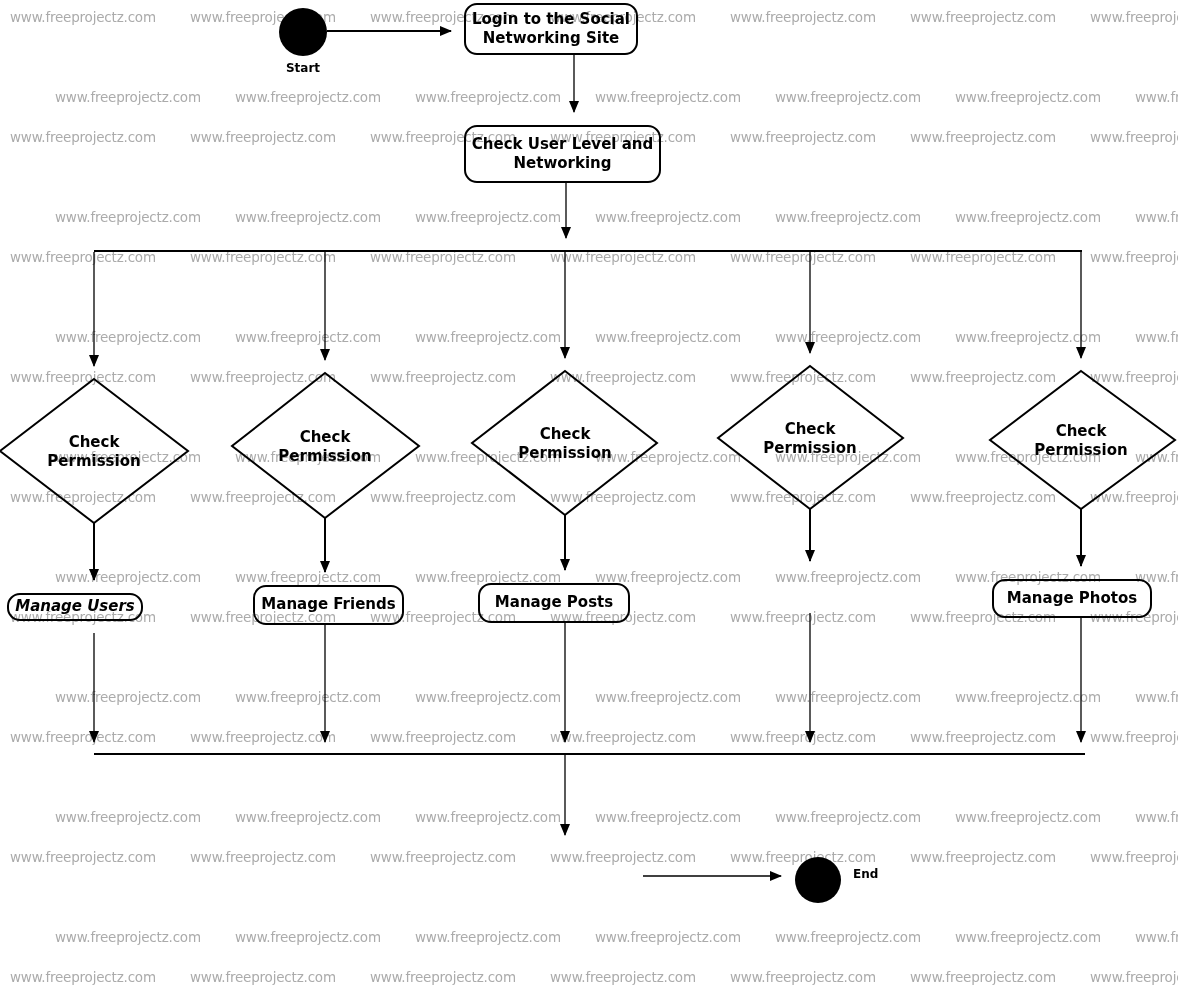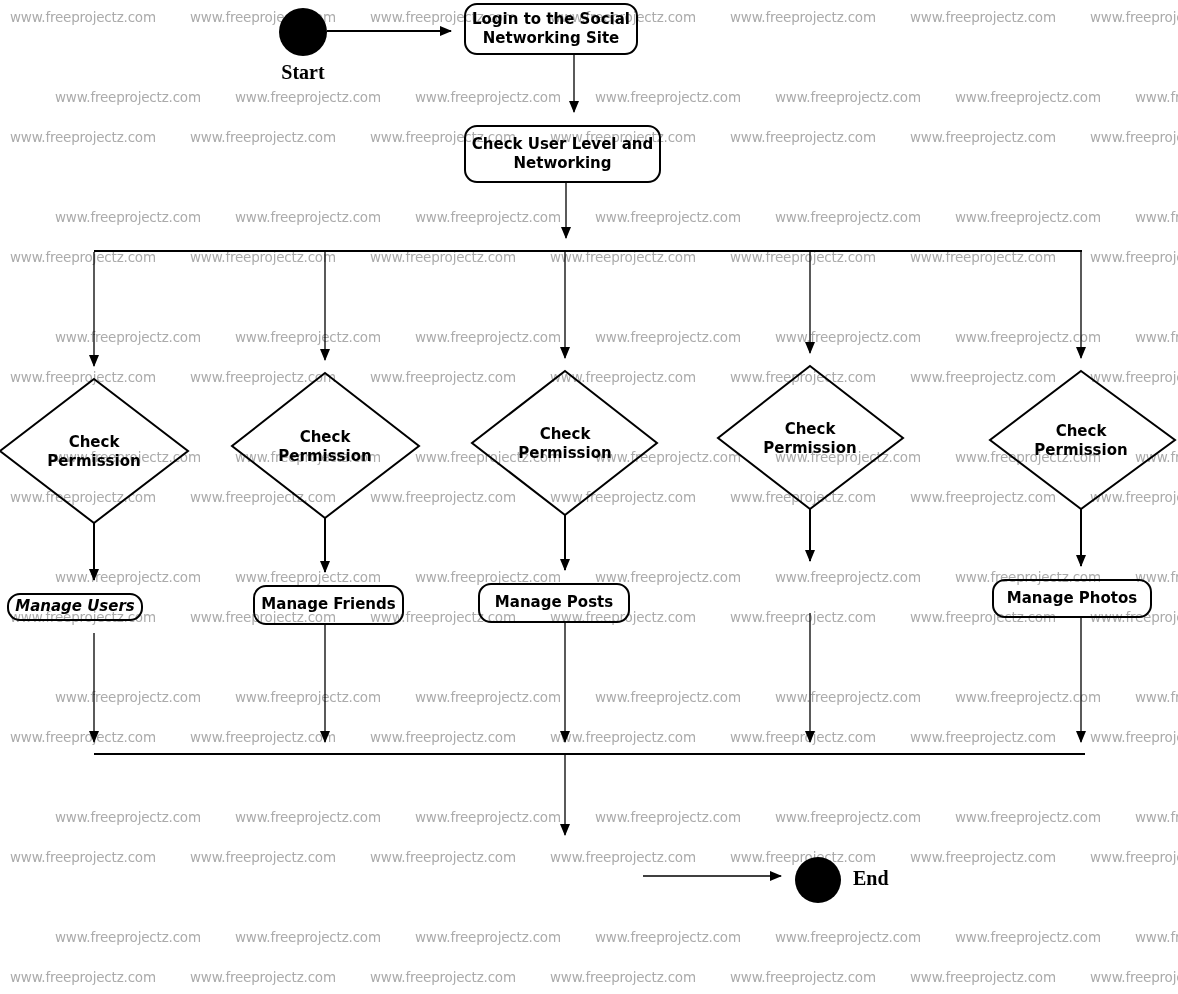--- a/index.html
+++ b/index.html
@@ -16,21 +16,21 @@
   .rbox {
     position:absolute; box-sizing:border-box; background:#ffffff;
     border:2.5px solid #000; border-radius:13px;
     display:flex; align-items:center; justify-content:center; text-align:center;
     font-weight:bold; font-size:15px; line-height:1.3; z-index:2; padding:2px 4px;
   }
   .dlabel {
     position:absolute; text-align:center; font-weight:bold; font-size:15px;
     line-height:1.25; z-index:2;
   }
-  .flabel { position:absolute; font-weight:bold; font-size:20px; z-index:2;font-family:Liberation Serif, serif; }
+  .flabel { position:absolute; font-weight:bold; font-size:12px; z-index:2; }
   .titlebox {
     position:absolute; left:148px; top:940px; width:837px; height:52px;
     box-sizing:border-box; border:2px solid #000; background:#ffffff;
     display:flex; align-items:center; justify-content:center;
     font-weight:bold; font-size:21px; z-index:2; letter-spacing:-0.3px;
   }
   .wm-layer {
     position:absolute; left:0; top:0; width:1178px; height:994px; z-index:4;
     mix-blend-mode:multiply; pointer-events:none; overflow:hidden;
   }

